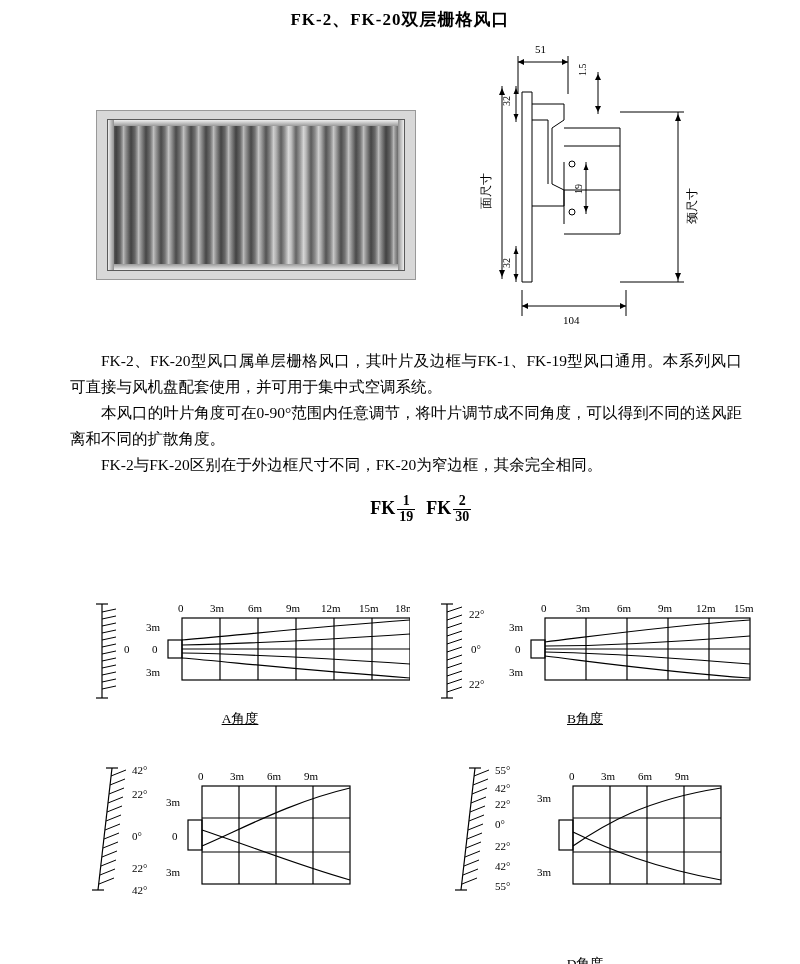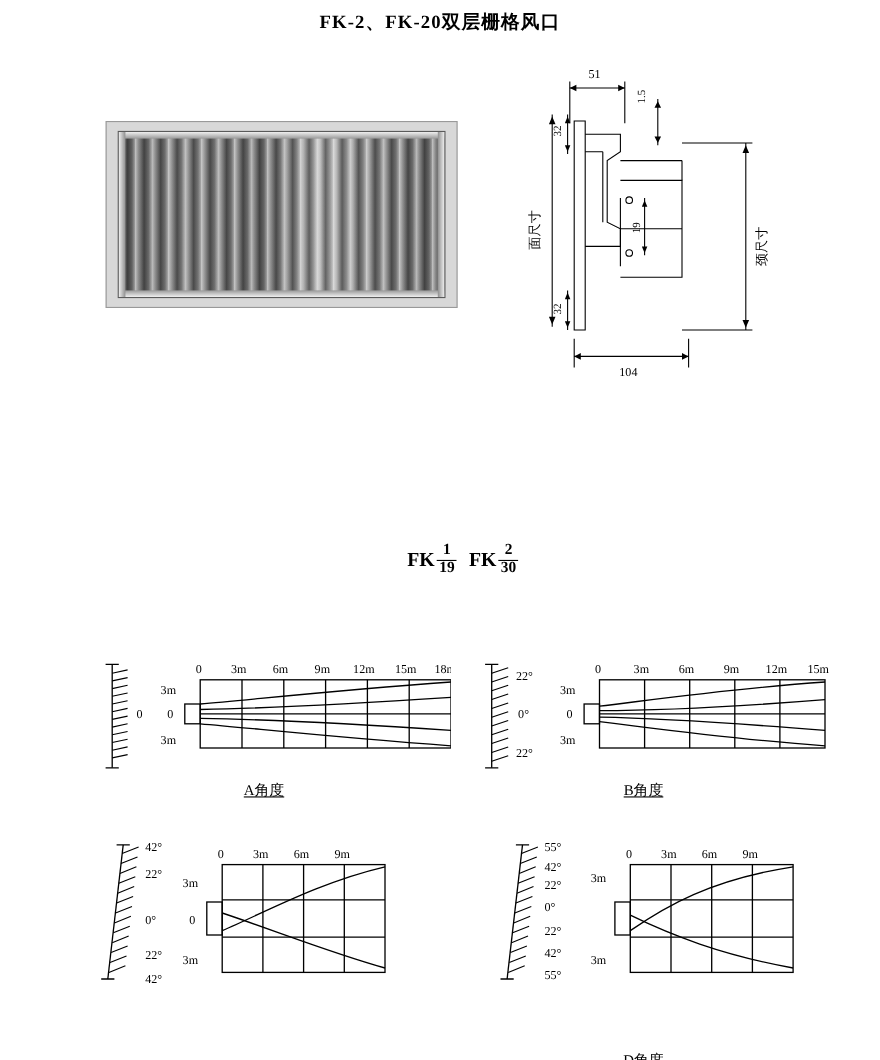--- a/index.html
+++ b/index.html
@@ -81,21 +81,21 @@
   }
   .photo-frame-right {
     position: absolute; right:0; top:0; bottom:0; width:6px;
     background: linear-gradient(270deg,#efefef,#8f8f8f);
   }
 
   
   .drawing {
     position: absolute;
     left: 460px;
-    top: 52px;
+    top: 34px;
     width: 330px;
     height: 290px;
   }
 
   
   .body-text {
     position: absolute;
     left: 70px;
     top: 348px;
     width: 672px;
@@ -254,20 +254,25 @@
       <text class="lbl-sm" x="126" y="42" transform="rotate(-90 126 42)">1.5</text>
       <text class="lbl-sm" x="50" y="72" transform="rotate(-90 50 72)">32</text>
       <text class="lbl-sm" x="50" y="234" transform="rotate(-90 50 234)">32</text>
       <text class="lbl-sm" x="122" y="160" transform="rotate(-90 122 160)">19</text>
       <text class="lbl" x="103" y="290">104</text>
       <text class="cn" x="30" y="175" transform="rotate(-90 30 175)">面尺寸</text>
       <text class="cn" x="236" y="190" transform="rotate(-90 236 190)">颈尺寸</text>
     </svg>
   </div>
 
+  <div class="body-text">
+    <p>FK-2、FK-20型风口属单层栅格风口，其叶片及边框与FK-1、FK-19型风口通用。本系列风口可直接与风机盘配套使用，并可用于集中式空调系统。</p>
+    <p>本风口的叶片角度可在0-90°范围内任意调节，将叶片调节成不同角度，可以得到不同的送风距离和不同的扩散角度。</p>
+    <p>FK-2与FK-20区别在于外边框尺寸不同，FK-20为窄边框，其余完全相同。</p>
+  </div>
 
   <div class="frac-heading">
     <span>FK</span><span class="frac"><span class="num">1</span><span class="den">19</span></span>&nbsp;&nbsp;<span>FK</span><span class="frac"><span class="num">2</span><span class="den">30</span></span>&nbsp;
   </div>
 
   <div class="diagram dg-a">
     <svg width="340" height="110" viewBox="0 0 340 110">
       <g stroke="#000" fill="none" stroke-width="1.2">
 
         <line x1="32" y1="8" x2="32" y2="102"></line>

